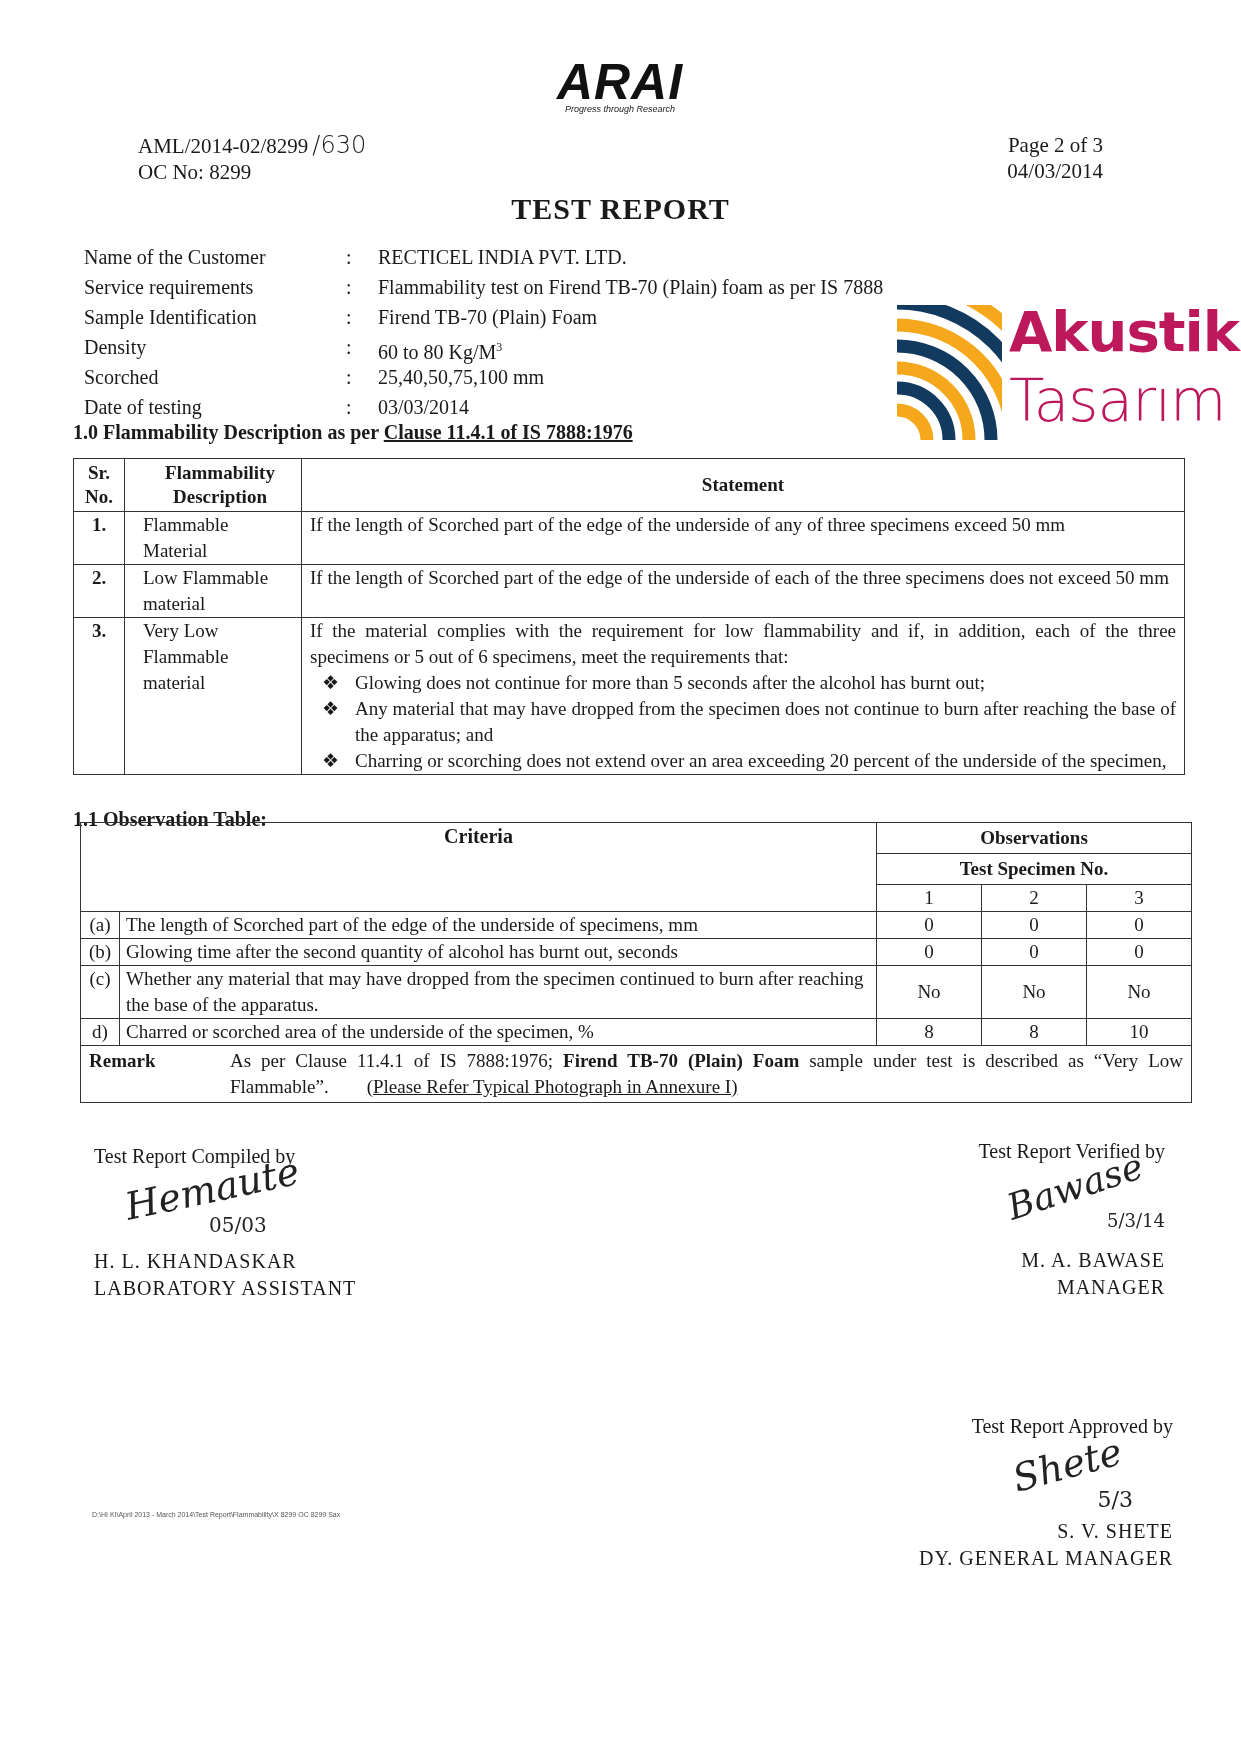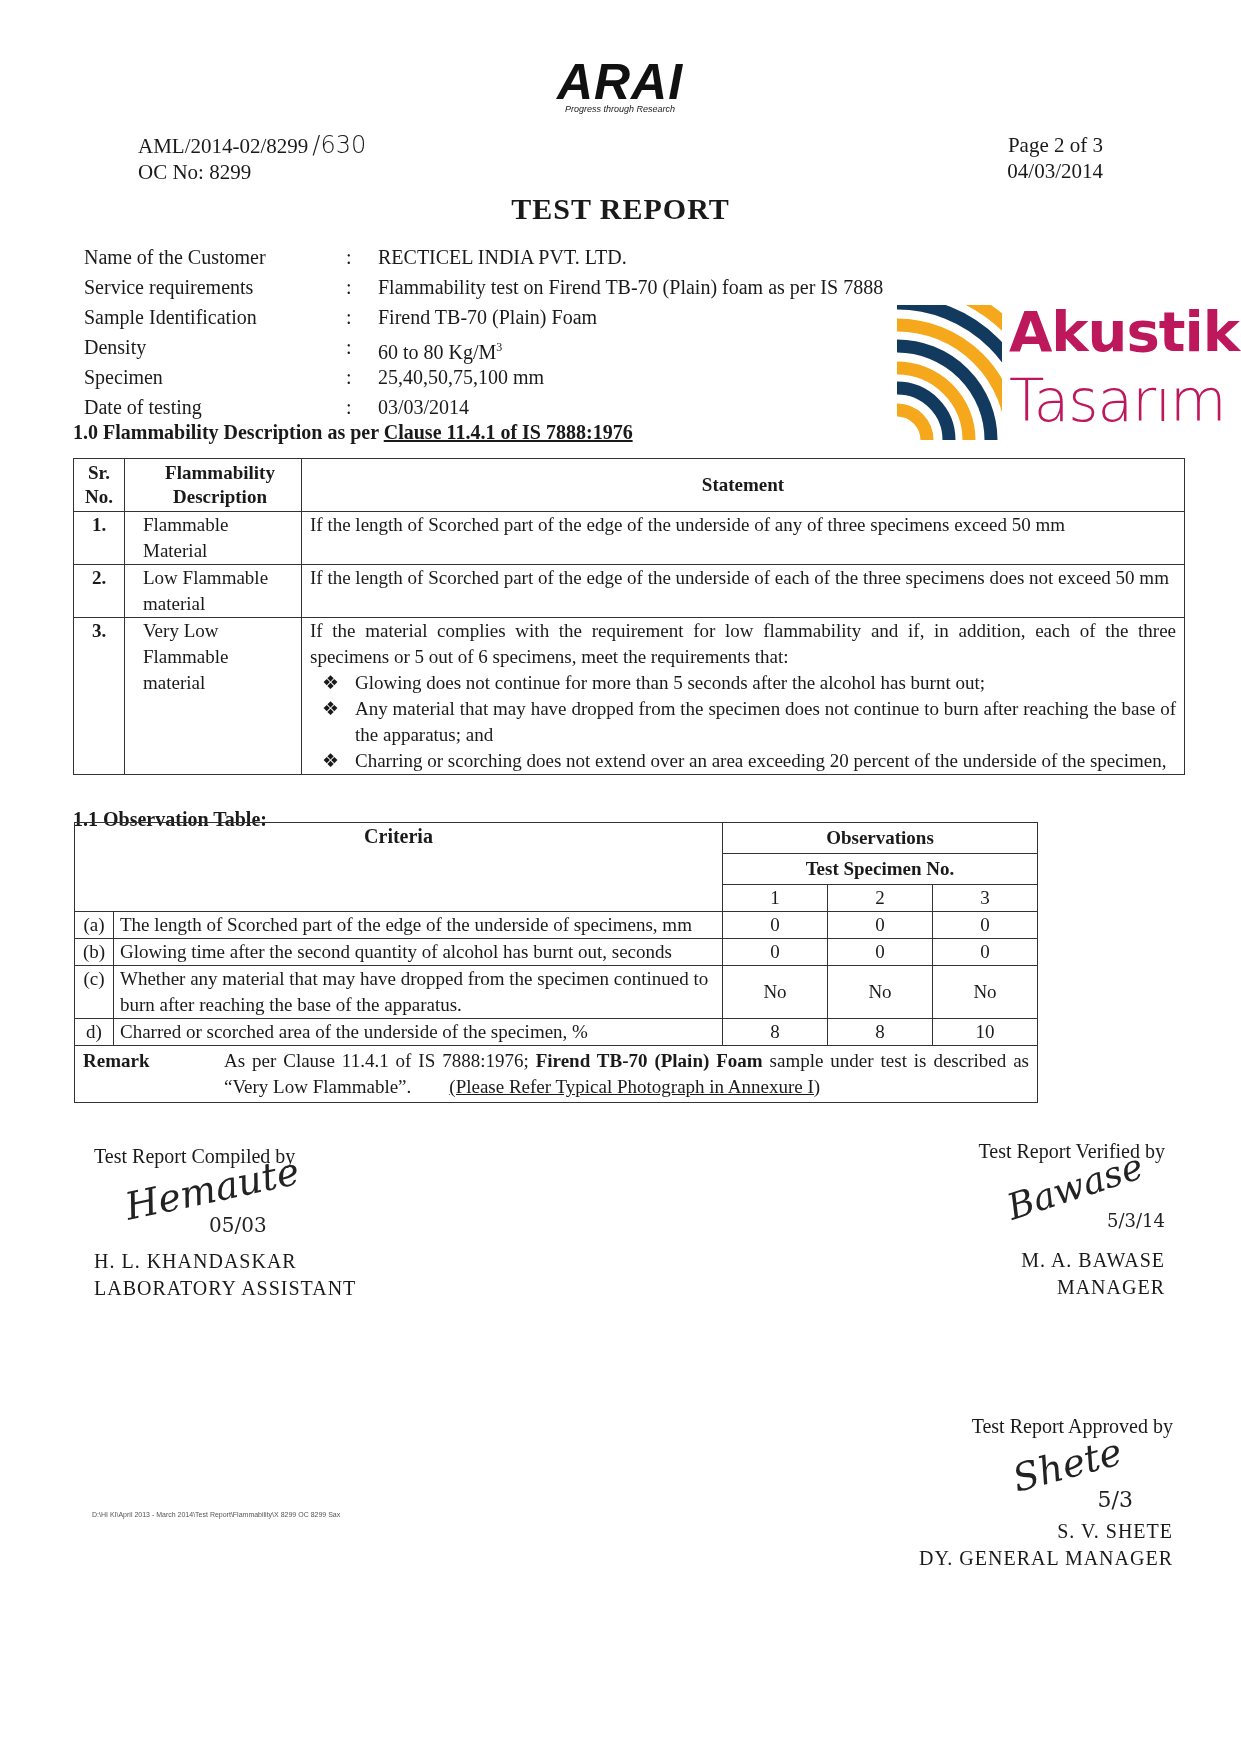--- a/index.html
+++ b/index.html
@@ -46,21 +46,21 @@
     .t1tab { left: 73px; top: 458px; width: 1112px; font-size: 19px; }
     .t1tab th { font-weight: bold; text-align: center; line-height: 24px; padding: 2px 4px; }
     .t1tab td { vertical-align: top; line-height: 26px; padding: 0 8px; }
     .t1tab .sr { width: 50px; text-align: center; font-weight: bold; padding: 0; }
     .t1tab .desc { width: 150px; padding-left: 18px; }
     .t1tab ul { margin: 0; padding: 0; list-style: none; }
     .t1tab li { position: relative; padding-left: 45px; text-align: justify; }
     .t1tab li .bul { position: absolute; left: 12px; top: 0; }
     .t1tab .stmt { text-align: justify; }
 
-    .t2tab { left: 74px; top: 822px; width: 964px; font-size: 19px; }
+    .t2tab { left: 80px; top: 822px; width: 1112px; font-size: 19px; }
     .t2tab th { font-weight: bold; text-align: center; line-height: 26px; padding: 2px; }
     .t2tab td { line-height: 26px; padding: 0 6px; }
     .t2tab .lbl { width: 38px; text-align: center; padding: 0; }
     .t2tab .obs { width: 92px; text-align: center; }
     .t2tab .crit-head { font-weight: bold; vertical-align: top; font-size: 20px; }
     .remark-label { font-weight: bold; vertical-align: top; padding-left: 8px !important; }
     .remark-text { text-align: justify; padding-right: 8px !important; margin-left: 41px; }
 
     .sign { font-size: 20px; line-height: 27px; }
     .sign-compiled { left: 94px; top: 1143px; }
@@ -105,21 +105,21 @@
     <span class="info-label">Sample Identification</span>
       <span class="info-colon">:</span>
       <span class="info-value">Firend TB-70 (Plain) Foam</span>
   </div>
   <div class="info-row">
     <span class="info-label">Density</span>
       <span class="info-colon">:</span>
       <span class="info-value"><span>60 to 80 Kg/M</span><sup>3</sup></span>
   </div>
   <div class="info-row">
-    <span class="info-label">Specimen</span>
+    <span class="info-label">Scorched</span>
       <span class="info-colon">:</span>
       <span class="info-value">25,40,50,75,100 mm</span>
   </div>
   <div class="info-row">
     <span class="info-label">Date of testing</span>
       <span class="info-colon">:</span>
       <span class="info-value">03/03/2014</span>
   </div>
 </div>
 

